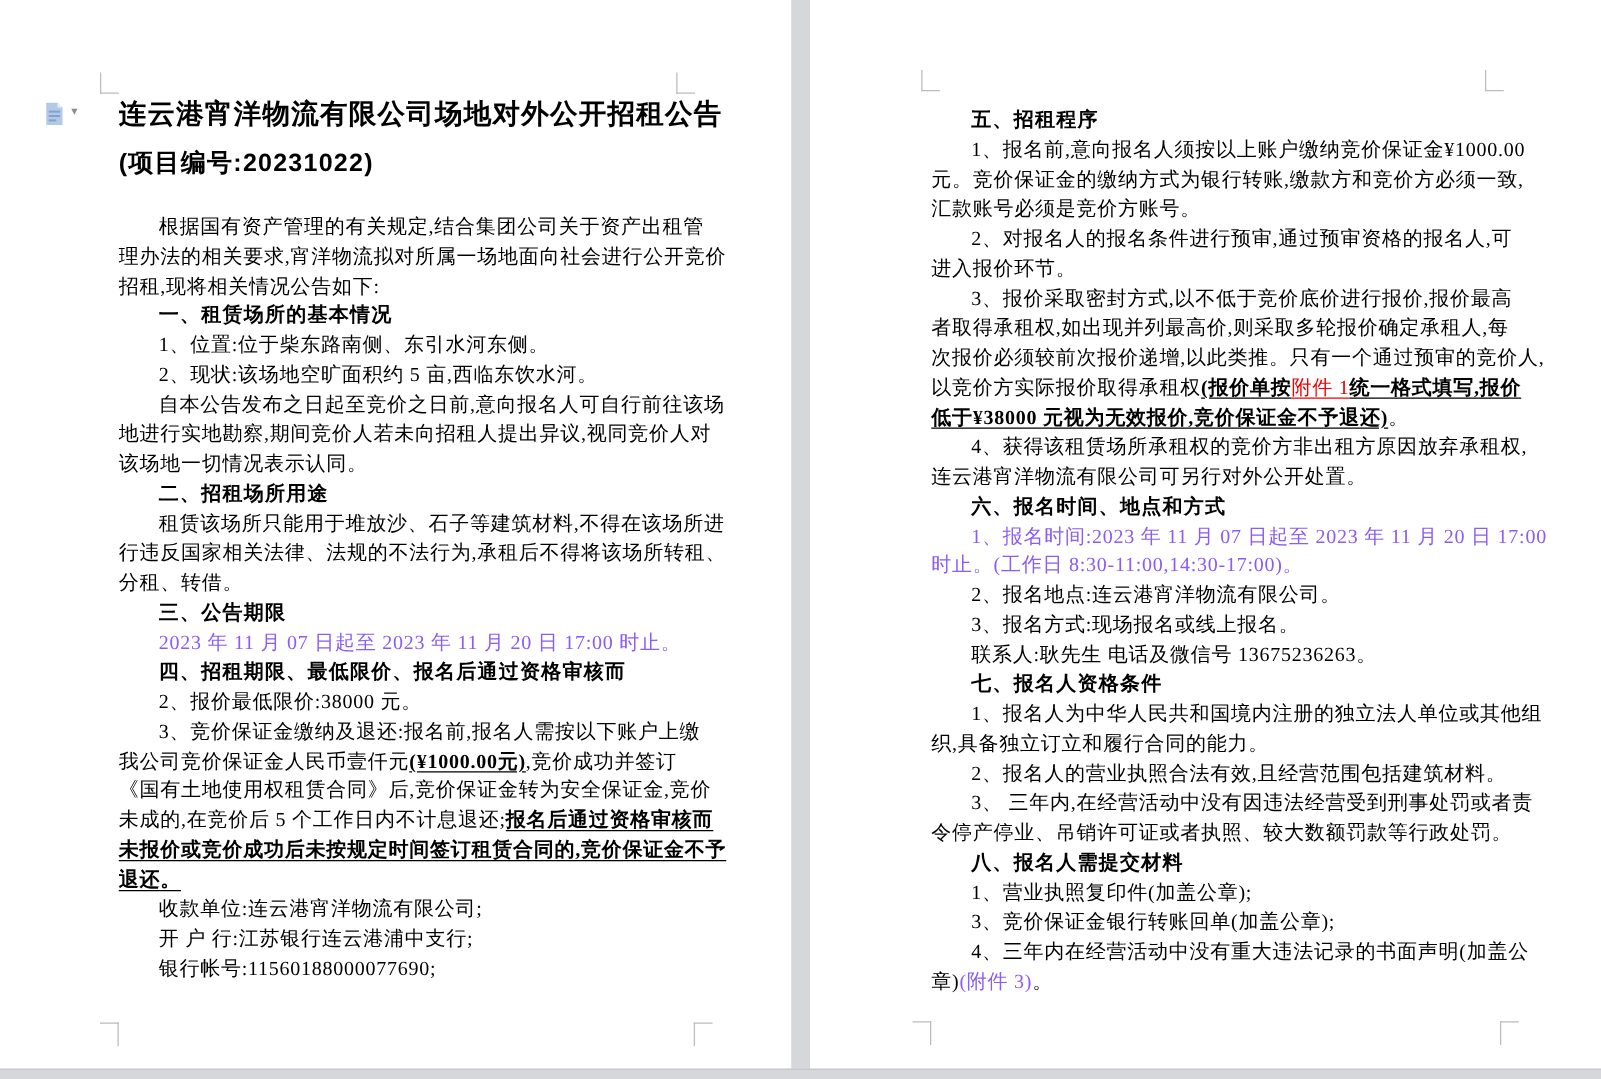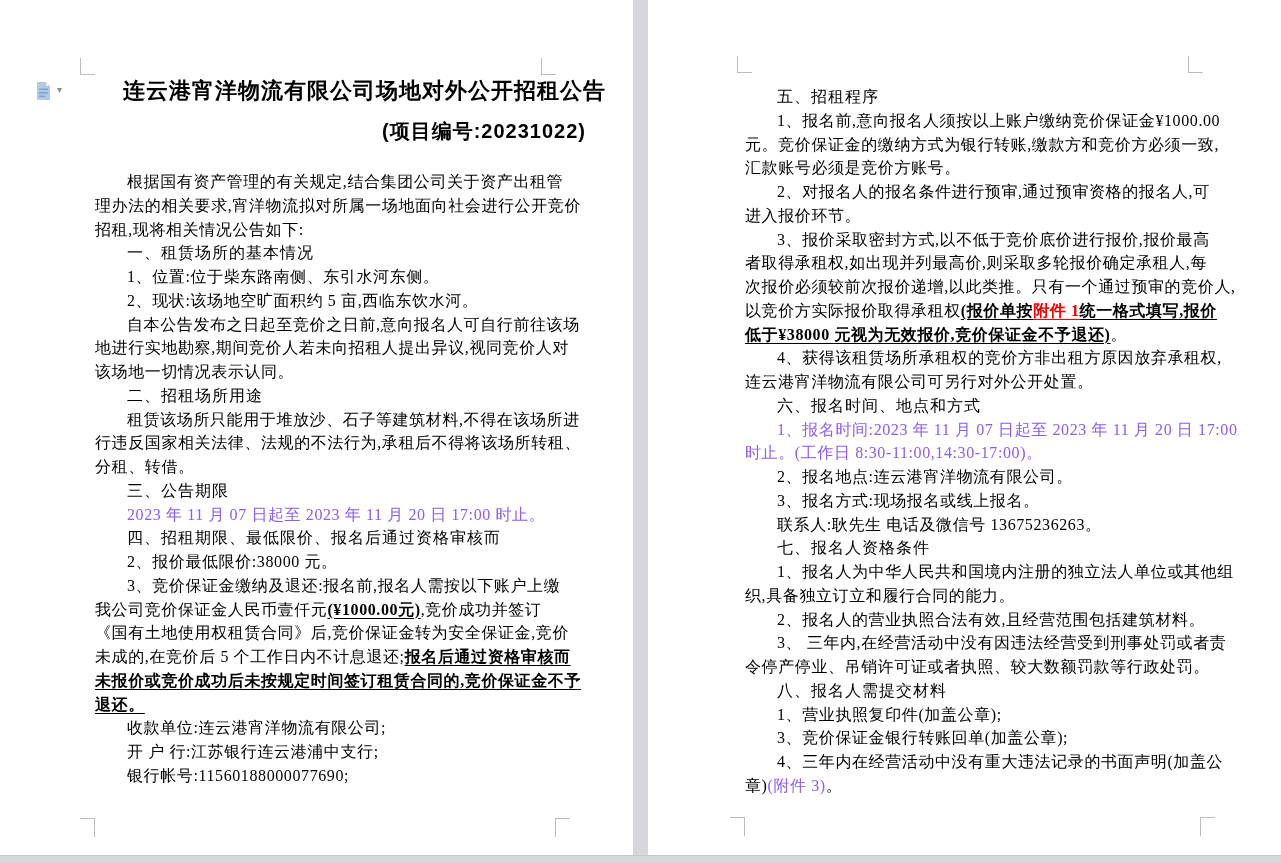--- a/index.html
+++ b/index.html
@@ -21,34 +21,34 @@
   .cm{position:absolute;width:15px;height:17px;box-sizing:border-box;}
   .cm.tl,.cm.tr{border-left:1px solid #b9bcc0;border-bottom:1px solid #b9bcc0;}
   .cm.bl{border-right:1px solid #b9bcc0;border-top:1px solid #b9bcc0;height:19px;}
   .cm.br{border-left:1px solid #b9bcc0;border-top:1px solid #b9bcc0;height:19px;}
   
   .doc-widget{position:absolute;left:36px;top:82px;width:34px;height:20px;}
   .doc-ico{position:absolute;left:0;top:0;display:block;width:15px;height:18px;}
   .drop{position:absolute;left:21px;top:2px;font-size:10px;color:#8a8d91;
         font-family:"DejaVu Sans", sans-serif;line-height:12px;}
   
-  .title-block{position:absolute;left:95px;top:70px;width:463px;text-align:right;
-               font-family:"Liberation Sans", sans-serif;color:#000;margin-left:28px;}
+  .title-block{position:absolute;left:95px;top:70px;width:463px;text-align:left;
+               font-family:"Liberation Sans", sans-serif;color:#000;}
   .t1{font-size:22px;font-weight:700;line-height:42px;letter-spacing:1px;white-space:nowrap;}
   .t2{font-size:20px;font-weight:700;line-height:38px;letter-spacing:1px;white-space:nowrap;}
   
   .pbody{position:absolute;color:#000;}
   .pbody.b1{left:95px;top:170px;width:468px;}
   .pbody.b2{left:97px;top:85px;width:468px;}
   .line{height:23.75px;line-height:23.75px;font-size:16px;white-space:nowrap;letter-spacing:0.6px;}
   .line.ind{padding-left:32px;}
-  .h{font-weight:400;font-family:"Liberation Sans", sans-serif;letter-spacing:1px;margin-top:28px;}
+  .h{font-weight:700;font-family:"Liberation Sans", sans-serif;letter-spacing:1px;margin-top:28px;}
   .r{color:#8b5cf6;}
   .bu{font-weight:700;text-decoration:underline;text-underline-offset:3px;}
-  .rbu{color:#ee0000;font-weight:700;text-decoration:underline;text-underline-offset:3px;}
+  .rbu{color:#ee0000;font-weight:400;text-decoration:underline;text-underline-offset:3px;}
 </style>
 </head>
 <body>
 
 <div>
 
   <div class="page page1">
     <div class="doc-widget">
       <span class="doc-ico">
         <svg width="15" height="18" viewBox="0 0 15 18">

